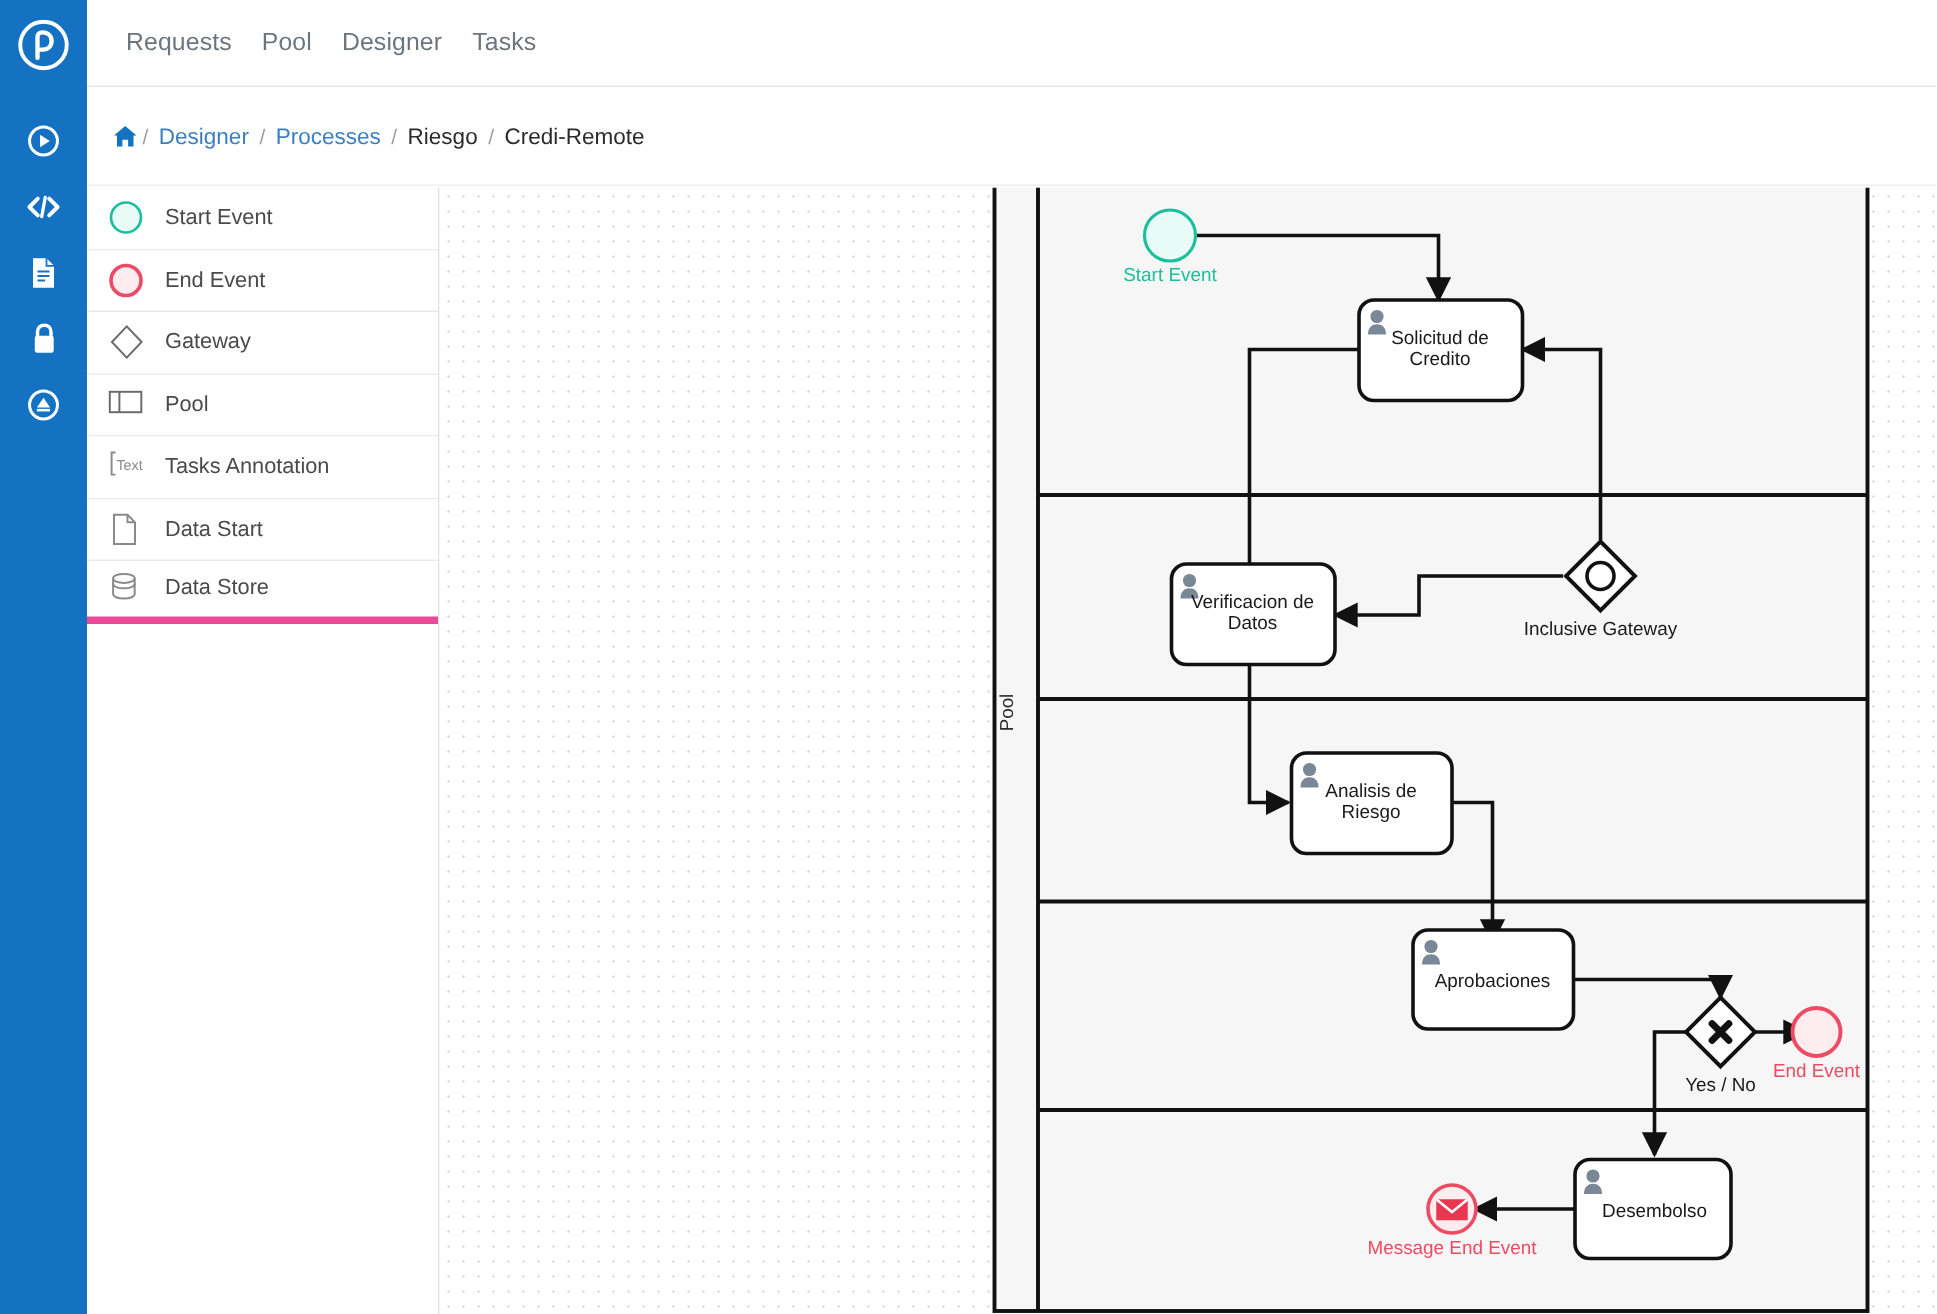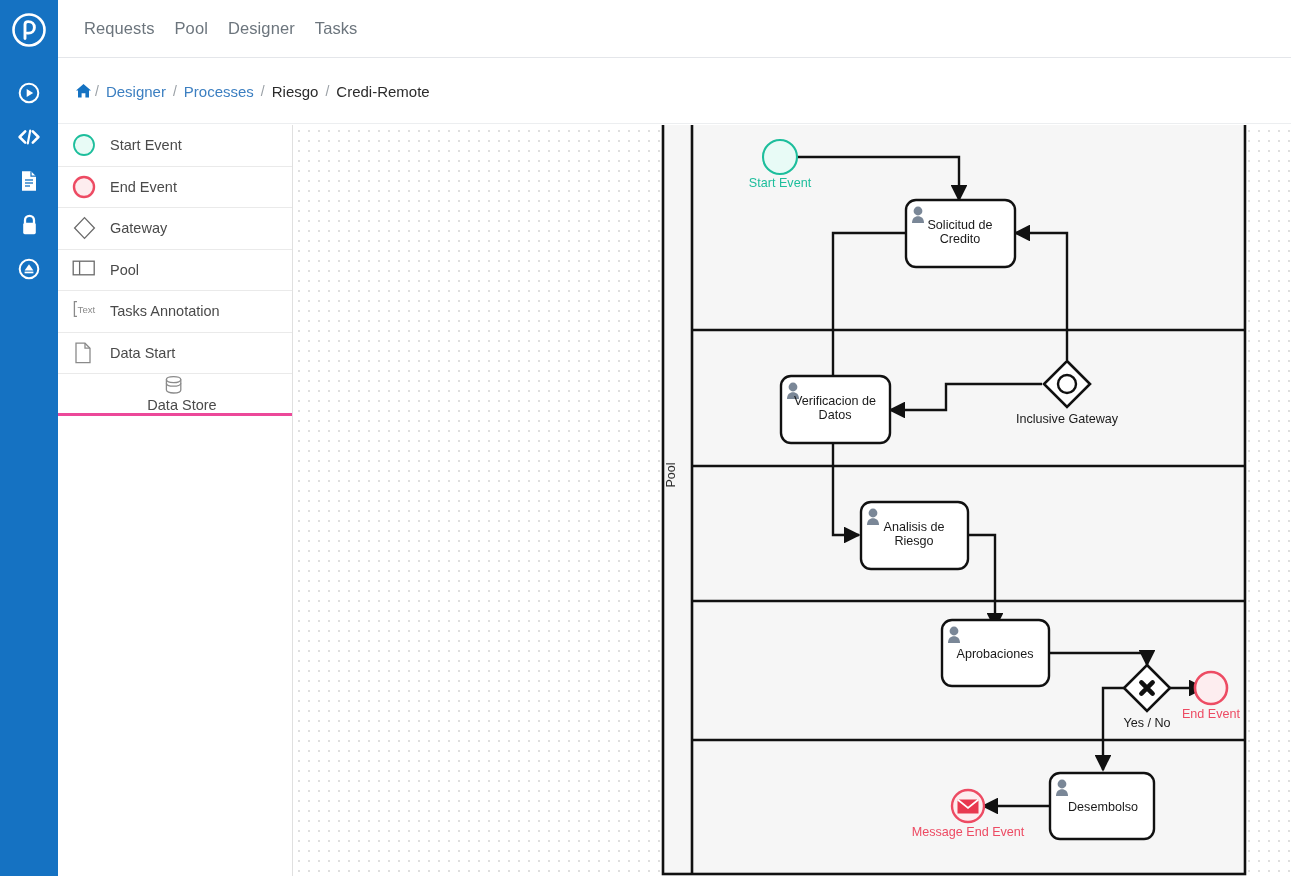--- a/index.html
+++ b/index.html
@@ -66,21 +66,21 @@
     border-right: 1px solid #e0e0e0;
   }
   .pal-item {
     height: 41.5px;
     display: flex; align-items: center;
     padding-left: 14px;
     border-bottom: 1px solid #eaeaea;
     cursor: pointer;
     background: #fff;
   }
-  .pal-item:last-of-type { border-bottom: 3px solid #ec4899; flex-direction: column; }
+  .pal-item:last-of-type { border-bottom: 5px solid #ec4899; }
   .pal-ico {
     width: 30px; min-width: 30px; height: 24px;
     display: flex; justify-content: flex-start;
     margin-right: 8px;
   }
   .pal-label { font-size: 14.5px; color: #4a4a4a; }
 
   
   .canvas {
     position: absolute; left: 293px; top: 125px;

